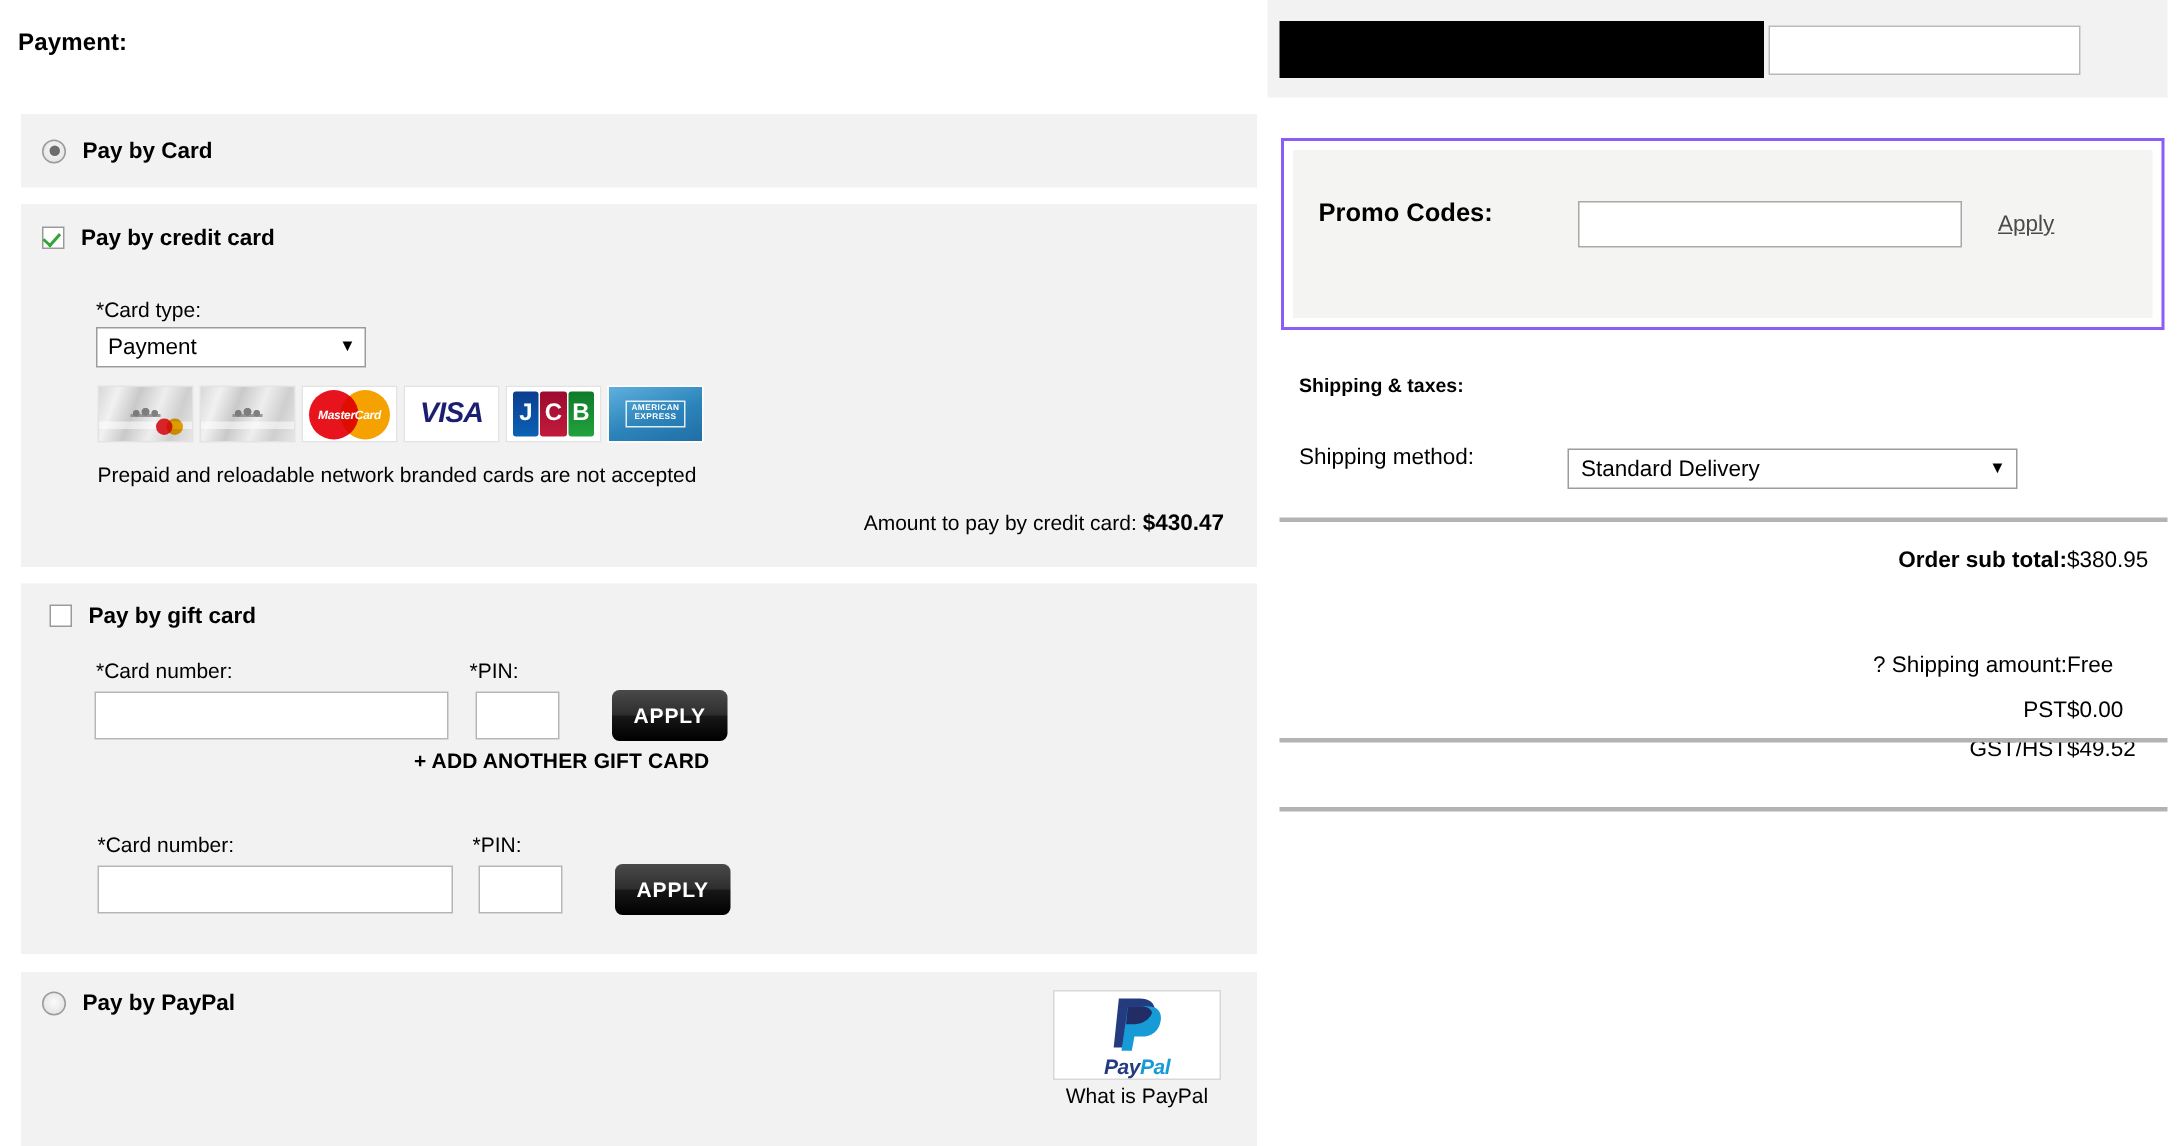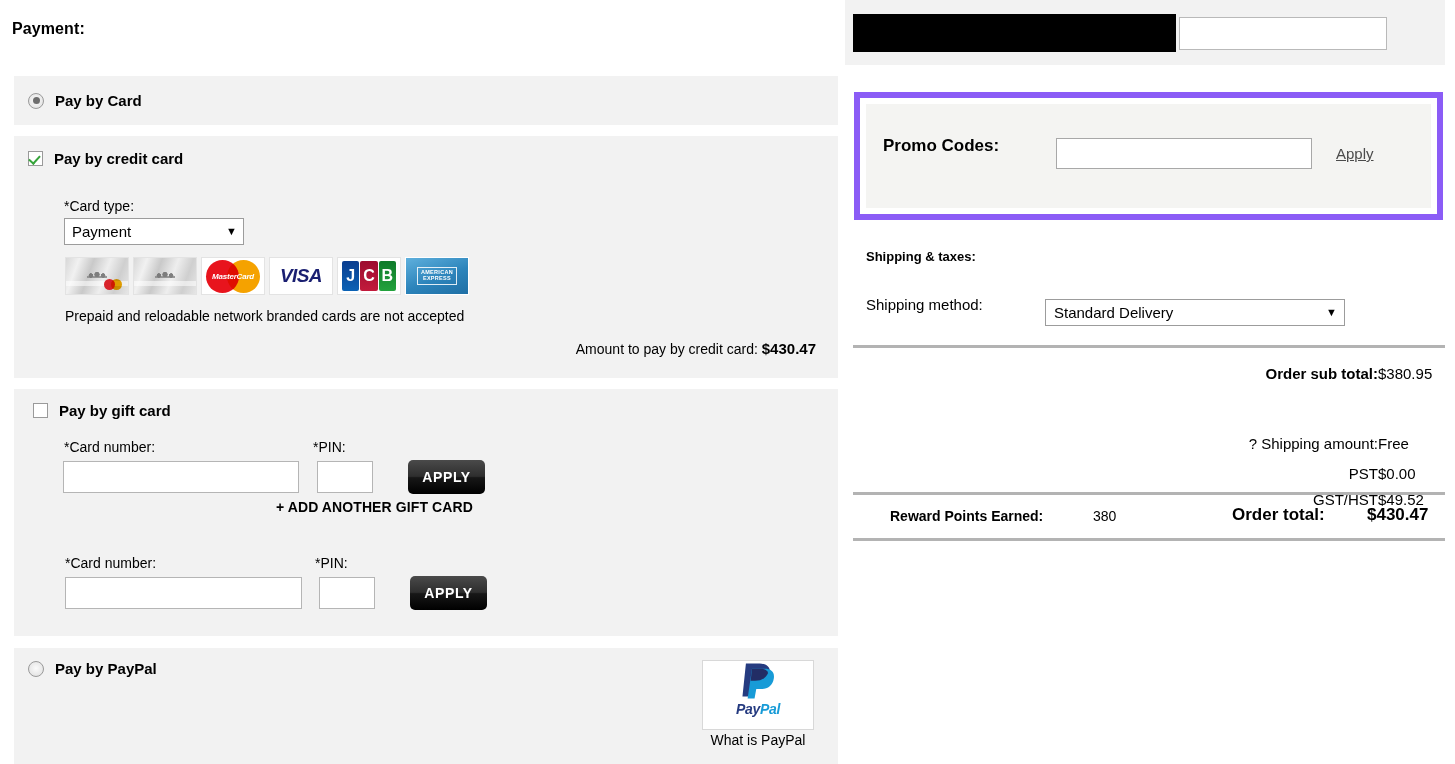--- a/index.html
+++ b/index.html
@@ -170,22 +170,22 @@
     position: absolute; left: 262px; top: 110px;
     font-size: 14px; font-weight: bold; letter-spacing: .1px; cursor: pointer;
   }
 
   
   .panel-paypal { top: 648px; height: 116px; }
   .pp-head { display: flex; align-items: center; padding: 12px 0 0 14px; }
 
   .pp-logo-wrap { position: absolute; right: 24px; top: 12px; width: 112px; }
   .pp-logo {
-    width: 112px; height: 70px; background: #ffffff; border: 1px solid #d8d8d8;
-    display: flex; flex-direction: column; align-items: center; justify-content: flex-start;
+    width: 112px; height: 60px; background: #ffffff; border: 1px solid #d8d8d8;
+    display: flex; flex-direction: column; align-items: center; justify-content: flex-end;
   }
   .pp-mark { width: 42px; height: 38px; }
   .pp-word { margin-top: 2px; font-size: 14px; font-weight: bold; font-style: italic; letter-spacing: -.3px; }
   .pp-word .a { color: #253b80; }
   .pp-word .b { color: #179bd7; }
   .pp-caption { margin-top: 2px; text-align: center; font-size: 14px; white-space: nowrap; }
 
   
   .right-col { position: absolute; left: 845px; top: 0; width: 610px; height: 764px; }
 
@@ -195,21 +195,21 @@
   .black-block {
     position: absolute; left: 8px; top: 14px; width: 323px; height: 38px; background: #000000;
   }
   .top-input {
     position: absolute; left: 334px; top: 17px; width: 208px; height: 33px;
     background: #ffffff; border: 1px solid #b9b9b9;
   }
 
   .promo-box {
     position: absolute; left: 9px; top: 92px; width: 589px; height: 128px;
-    border: 6px solid #8b5cf6; background: #ffffff; padding: 6px;
+    border: 2px solid #8b5cf6; background: #ffffff; padding: 6px;
   }
   .promo-inner { width: 100%; height: 100%; background: #f4f4f2; position: relative; }
   .promo-label {
     position: absolute; left: 17px; top: 32px;
     font-size: 17px; font-weight: bold; line-height: 1.22; width: 120px;
   }
   .promo-input {
     position: absolute; left: 190px; top: 34px; width: 256px; height: 31px;
     background: #ffffff; border: 1px solid #a8a8a8;
   }
@@ -423,22 +423,16 @@
         <span class="t-value">$0.00</span>
       </div>
       <div class="total-row">
         <span class="t-label">GST/HST</span>
         <span class="t-value">$49.52</span>
       </div>
     </div>
 
     <div class="rule rule-mid"></div>
 
-    <div class="footer-row">
-      <span class="rp-label">Reward Points Earned:</span>
-      <span class="rp-value">380</span>
-      <span class="ot-label">Order total:</span>
-      <span class="ot-value">$430.47</span>
-    </div>
 
     <div class="rule rule-bot"></div>
   </div>
 </div>
 
 </body></html>

